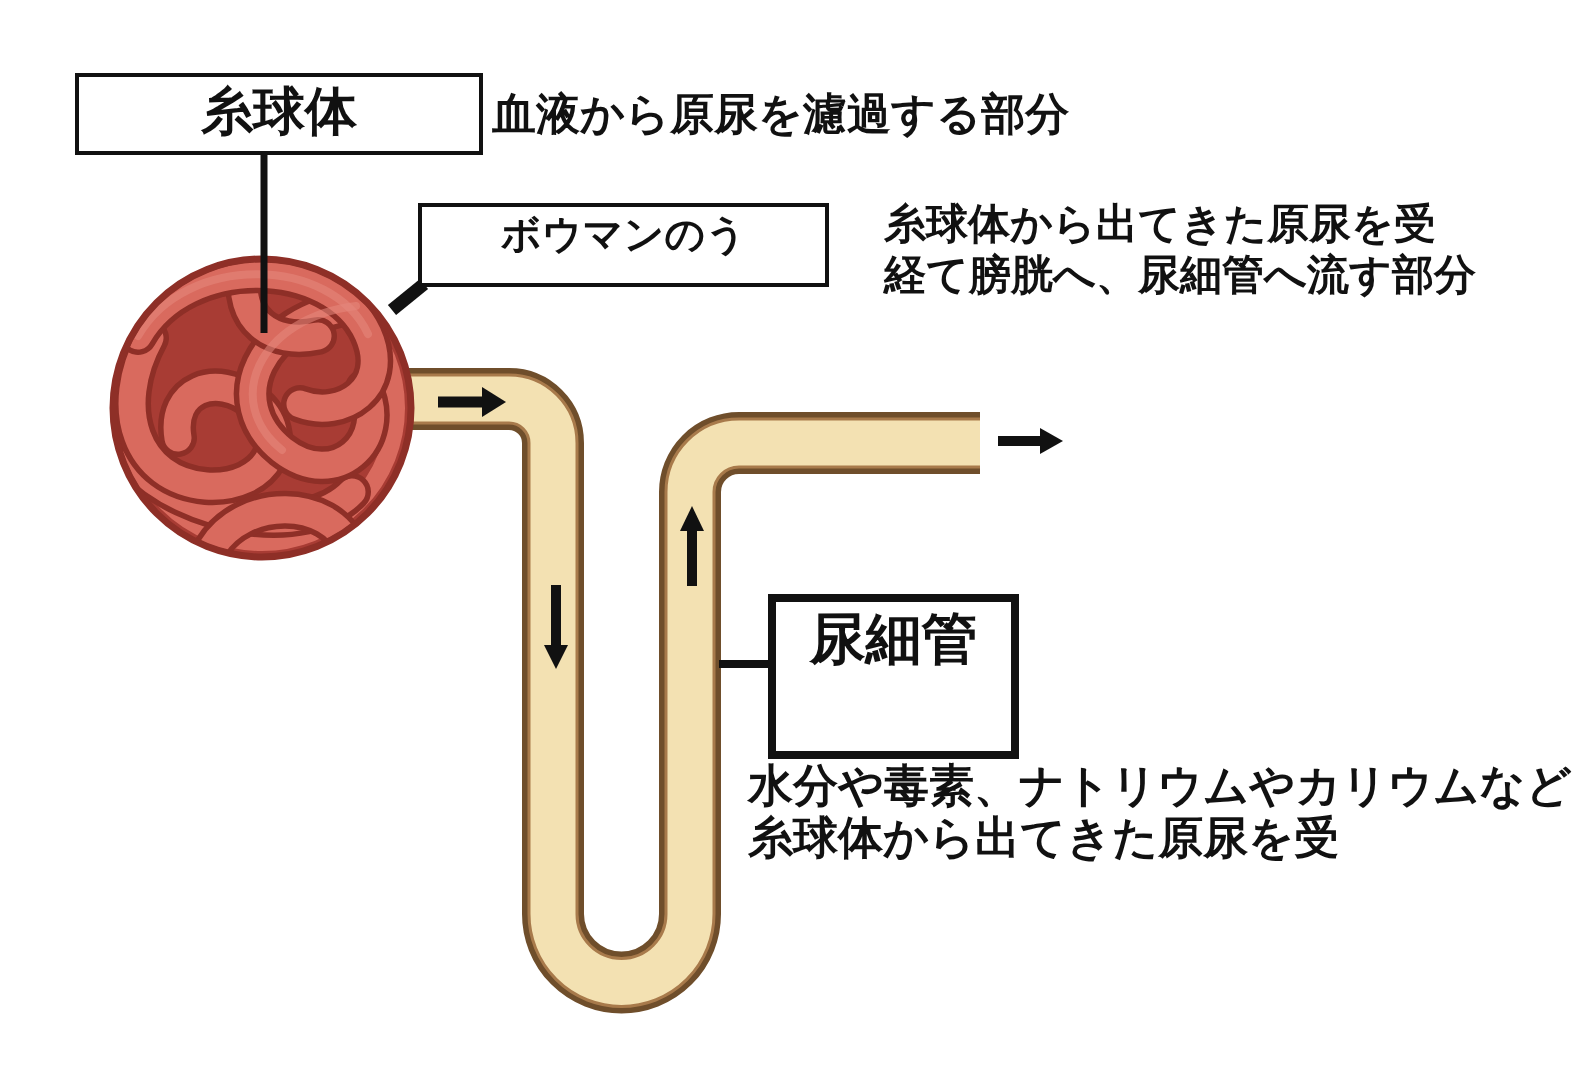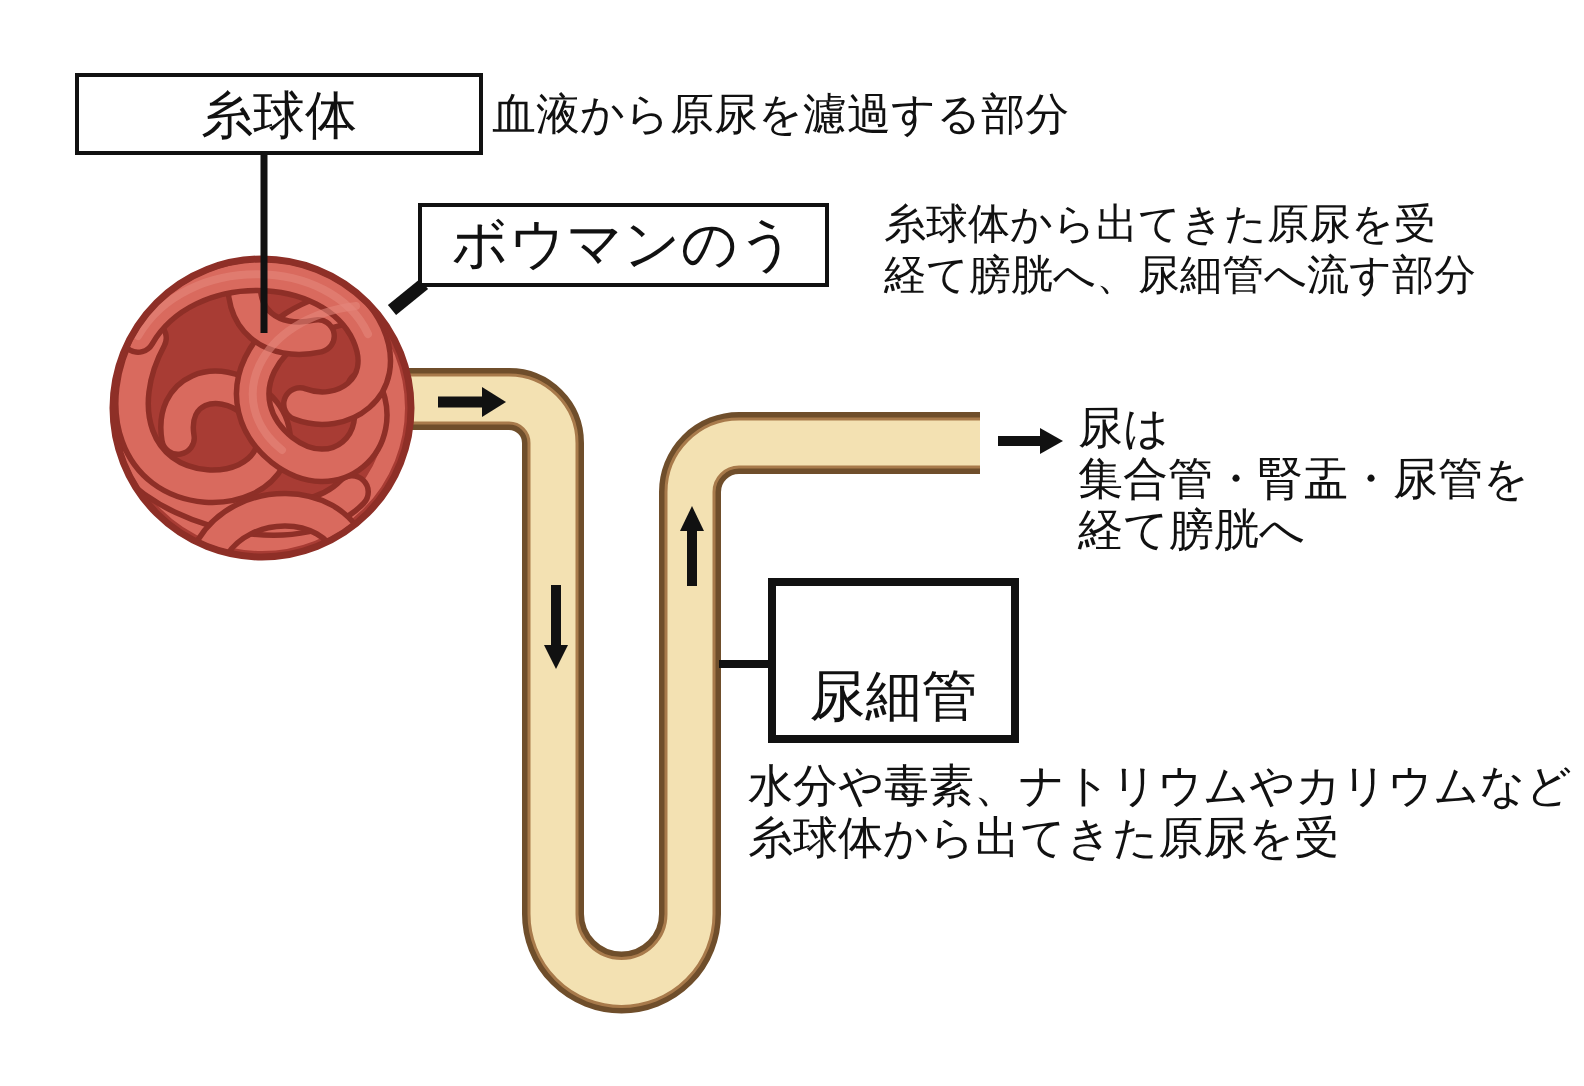--- a/index.html
+++ b/index.html
@@ -10,30 +10,30 @@
     font-family:"Liberation Sans", sans-serif;
     color:#111;
     overflow:hidden;
   }
   .canvas svg{position:absolute;left:0;top:0;}
   .label-box{
     position:absolute;
     box-sizing:border-box;
     background:#ffffff;
     border:4px solid #111;
-    display:flex;align-items:flex-end;justify-content:center;
-    font-weight:normal;
+    display:flex;align-items:flex-start;justify-content:center;
+    font-weight:bold;
     white-space:nowrap;
   }
   .box-glomerulus{left:75px;top:73px;width:408px;height:82px;font-size:52px;}
-  .box-bowman{left:418px;top:203px;width:411px;height:84px;font-size:56px;}
-  .box-tubule{left:768px;top:578px;width:251px;height:165px;border-width:8px;font-size:56px;}
+  .box-bowman{left:418px;top:203px;width:411px;height:84px;font-size:40px;}
+  .box-tubule{left:768px;top:594px;width:251px;height:165px;border-width:8px;font-size:56px;}
   .desc{
     position:absolute;
-    font-weight:normal;
+    font-weight:bold;
     white-space:nowrap;
   }
   .desc-glomerulus{left:492px;top:90px;font-size:44px;line-height:48px;}
   .desc-bowman{left:836px;top:198px;font-size:42px;line-height:51px;margin-left:48px;}
   .desc-urine{left:1078px;top:402px;font-size:45px;line-height:51px;}
   .desc-tubule{left:748px;top:760px;font-size:45px;line-height:52px;}
 </style>
 </head>
 <body>
 
@@ -109,24 +109,19 @@
 
   <div class="desc desc-glomerulus">
     <div>血液から原尿を濾過する部分</div>
   </div>
 
   <div class="desc desc-bowman">
     <div>糸球体から出てきた原尿を受</div>
     <div>経て膀胱へ、尿細管へ流す部分</div>
   </div>
 
-  <div class="desc desc-urine">
-    <div>尿は</div>
-    <div>集合管・腎盂・尿管を</div>
-    <div>経て膀胱へ</div>
-  </div>
 
   <div class="desc desc-tubule">
     <div>水分や毒素、ナトリウムやカリウムなど</div>
     <div>糸球体から出てきた原尿を受</div>
   </div>
 
 </div>
 
 </body></html>

